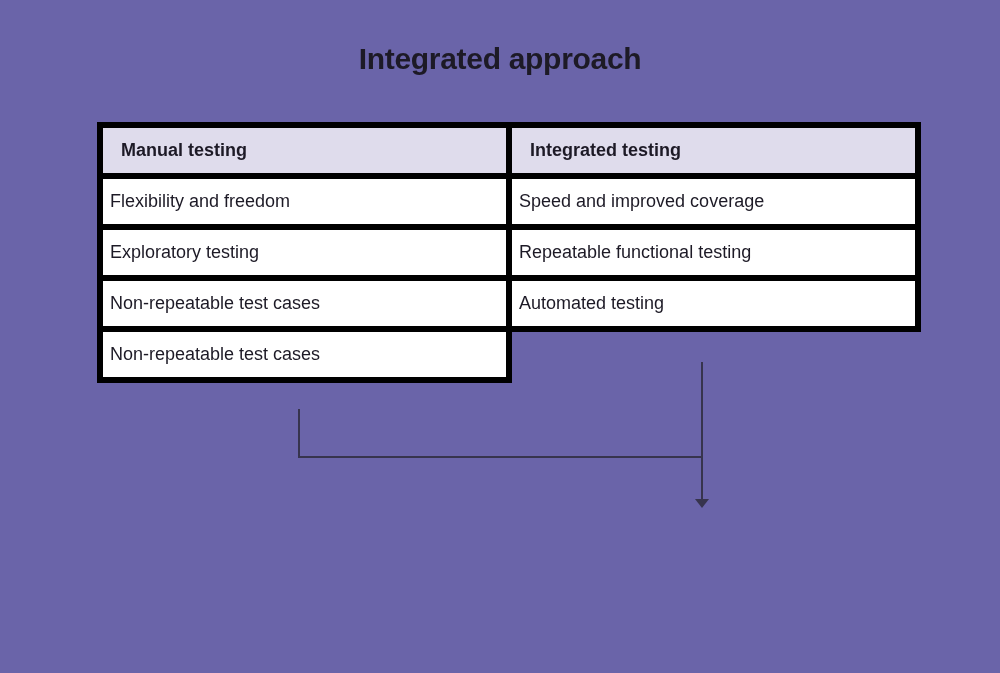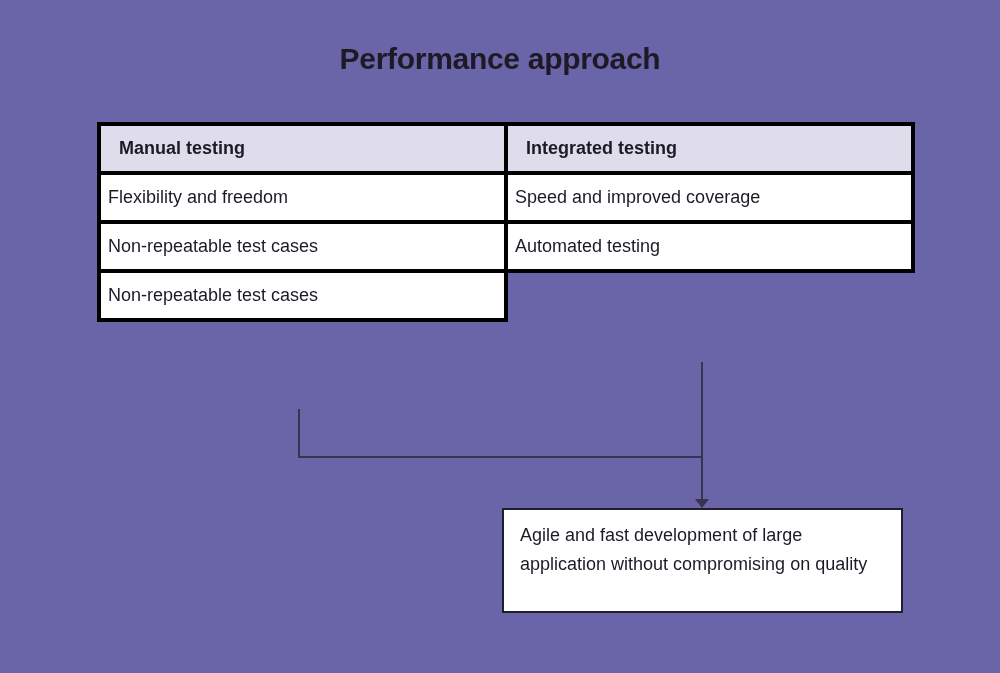--- a/index.html
+++ b/index.html
@@ -30,21 +30,21 @@
     position: absolute;
     left: 97px;
     top: 122px;
     border-collapse: collapse;
     table-layout: fixed;
   }
   table.compare th,
   table.compare td {
     width: 385px;
     height: 45px;
-    border: 4px solid #000000;
+    border: 6px solid #000000;
     padding: 0 0 0 18px;
     text-align: left;
     vertical-align: middle;
     font-size: 18px;
     white-space: nowrap;
   }
   table.compare th {
     background: #dfdcec;
     font-weight: 700;
   }
@@ -87,43 +87,46 @@
     font-size: 18px;
     line-height: 29px;
     color: #1d1a26;
   }
 </style>
 </head>
 <body>
 
 <div class="canvas">
 
-  <div class="title">Performance approach</div>
+  <div class="title">Integrated approach</div>
 
   <table class="compare">
     <tbody>
         <tr>
       <th>Manual testing</th>
       <th>Integrated testing</th>
     </tr>
     <tr>
       <td>Flexibility and freedom</td>
       <td>Speed and improved coverage</td>
+    </tr>
+    <tr>
+      <td>Exploratory testing</td>
+      <td>Repeatable functional testing</td>
     </tr>
     <tr>
       <td>Non-repeatable test cases</td>
       <td>Automated testing</td>
     </tr>
     <tr>
       <td>Non-repeatable test cases</td>
       <td class="empty"></td>
     </tr>
   </tbody>
     </table>
 
   <div class="connector vline-left"></div>
   <div class="connector hline"></div>
   <div class="connector vline-right"></div>
   <div class="arrowhead"></div>
 
-  <div class="result-box">Agile and fast development of large application without compromising on quality</div>
 
 </div>
 
 </body></html>

